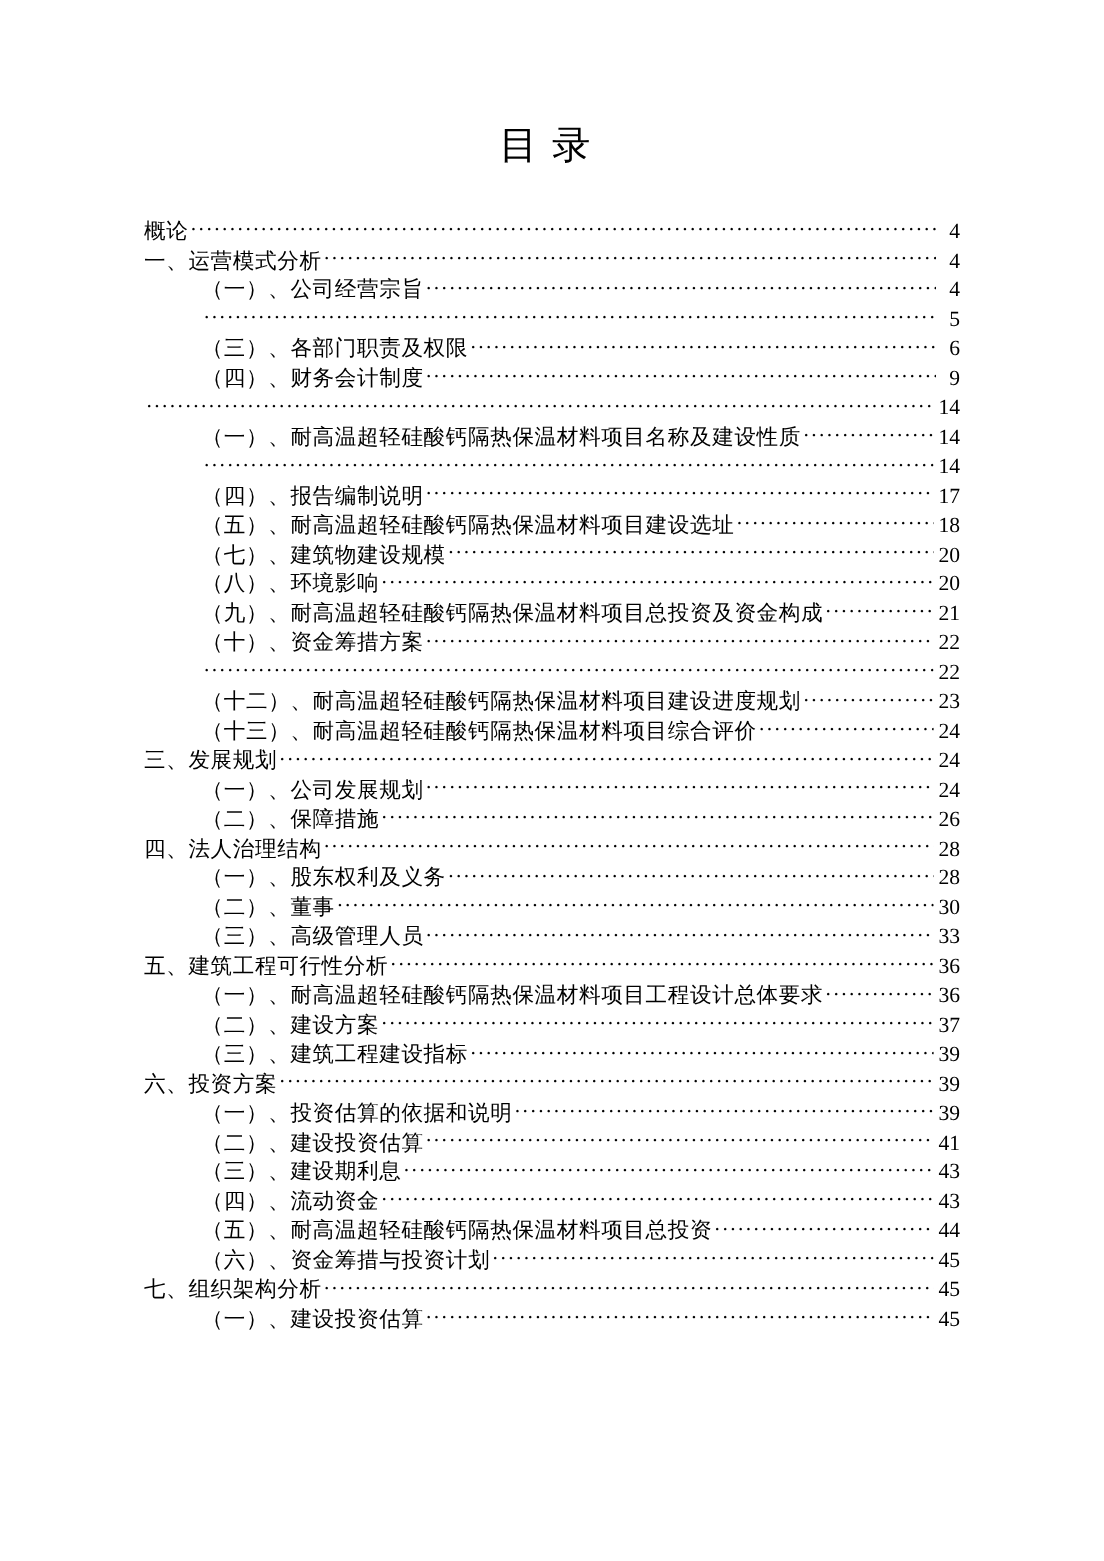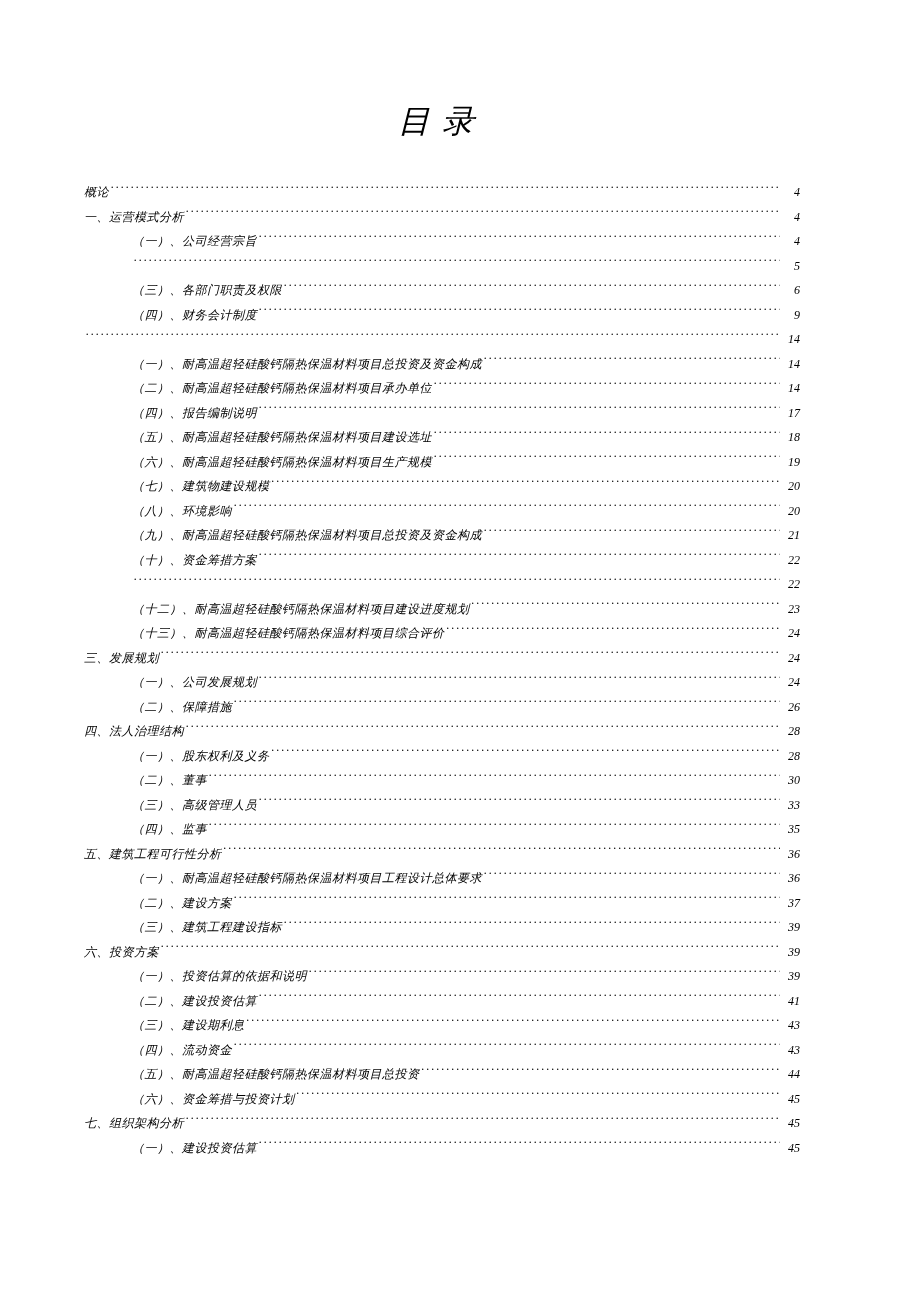--- a/index.html
+++ b/index.html
@@ -5,35 +5,34 @@
     * { margin: 0; padding: 0; box-sizing: border-box; }
     body {
       background: #fff;
       font-family: "SimSun", "宋体", serif;
       width: 920px;
       height: 1301px;
       position: relative;
       color: #000;
     }
     .page {
-      padding: 100px 120px 60px 84px;
-      font-style: italic;
+      padding: 100px 120px 60px 120px;
     }
     .title {
       text-align: center;
       font-size: 32px;
       font-weight: normal;
       letter-spacing: 12px;
       margin-bottom: 36px;
       font-family: "SimSun", "宋体", serif;
     }
     .toc-line {
       display: flex;
       align-items: baseline;
-      font-size: 12px;
+      font-size: 18px;
       line-height: 24.5px;
       white-space: nowrap;
       justify-content: flex-end;
     }
     .toc-line.level-0 { padding-left: 0; }
     .toc-line.level-1 { padding-left: 48px; }
     .toc-label {
       flex: 0 0 auto;
       letter-spacing: 0.5px;
     }
@@ -94,45 +93,39 @@
       <div class="toc-line level-1">
         <span class="toc-label">（四）、财务会计制度</span>
         <span class="toc-dots"></span>
         <span class="toc-page">9</span>
       </div>
       <div class="toc-line level-0">
         <span class="toc-dots"></span>
         <span class="toc-page">14</span>
       </div>
       <div class="toc-line level-1">
-        <span class="toc-label">（一）、耐高温超轻硅酸钙隔热保温材料项目总投资及资金构成</span>
+        <span class="toc-label">（一）、耐高温超轻硅酸钙隔热保温材料项目名称及建设性质</span>
         <span class="toc-dots"></span>
         <span class="toc-page">14</span>
       </div>
       <div class="toc-line level-1">
-        <span class="toc-label">（二）、耐高温超轻硅酸钙隔热保温材料项目承办单位</span>
         <span class="toc-dots"></span>
         <span class="toc-page">14</span>
       </div>
       <div class="toc-line level-1">
         <span class="toc-label">（四）、报告编制说明</span>
         <span class="toc-dots"></span>
         <span class="toc-page">17</span>
       </div>
       <div class="toc-line level-1">
         <span class="toc-label">（五）、耐高温超轻硅酸钙隔热保温材料项目建设选址</span>
         <span class="toc-dots"></span>
         <span class="toc-page">18</span>
       </div>
       <div class="toc-line level-1">
-        <span class="toc-label">（六）、耐高温超轻硅酸钙隔热保温材料项目生产规模</span>
-        <span class="toc-dots"></span>
-        <span class="toc-page">19</span>
-      </div>
-      <div class="toc-line level-1">
         <span class="toc-label">（七）、建筑物建设规模</span>
         <span class="toc-dots"></span>
         <span class="toc-page">20</span>
       </div>
       <div class="toc-line level-1">
         <span class="toc-label">（八）、环境影响</span>
         <span class="toc-dots"></span>
         <span class="toc-page">20</span>
       </div>
       <div class="toc-line level-1">
@@ -186,25 +179,20 @@
       </div>
       <div class="toc-line level-1">
         <span class="toc-label">（二）、董事</span>
         <span class="toc-dots"></span>
         <span class="toc-page">30</span>
       </div>
       <div class="toc-line level-1">
         <span class="toc-label">（三）、高级管理人员</span>
         <span class="toc-dots"></span>
         <span class="toc-page">33</span>
-      </div>
-      <div class="toc-line level-1">
-        <span class="toc-label">（四）、监事</span>
-        <span class="toc-dots"></span>
-        <span class="toc-page">35</span>
       </div>
       <div class="toc-line level-0">
         <span class="toc-label">五、建筑工程可行性分析</span>
         <span class="toc-dots"></span>
         <span class="toc-page">36</span>
       </div>
       <div class="toc-line level-1">
         <span class="toc-label">（一）、耐高温超轻硅酸钙隔热保温材料项目工程设计总体要求</span>
         <span class="toc-dots"></span>
         <span class="toc-page">36</span>

